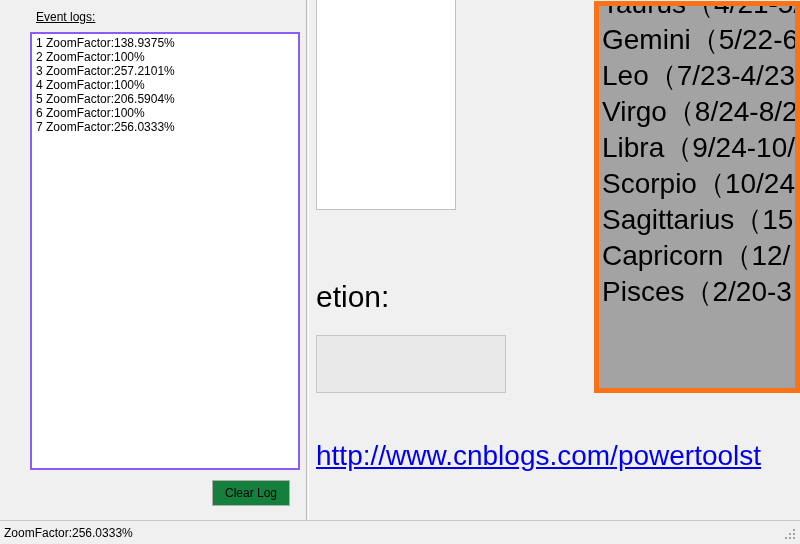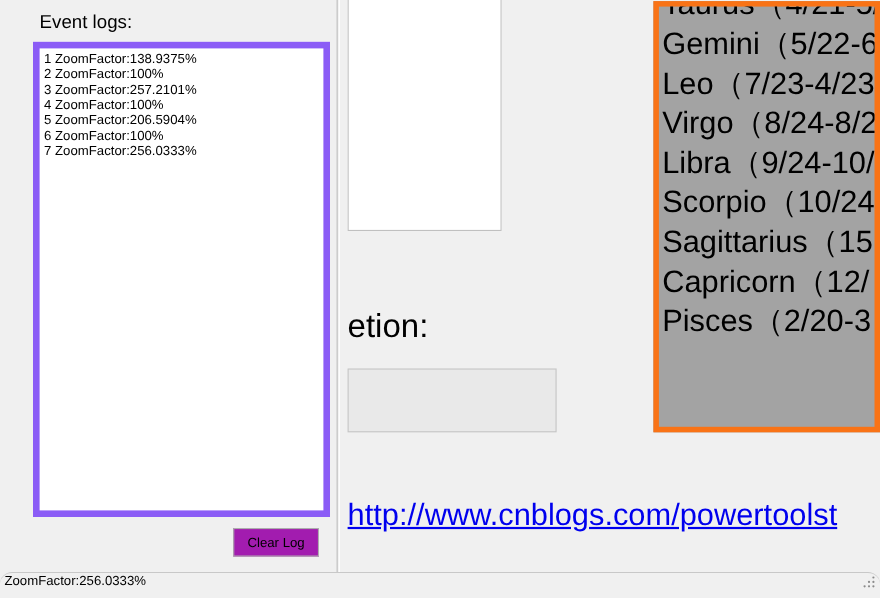--- a/index.html
+++ b/index.html
@@ -36,54 +36,55 @@
   }
   .right-panel {
     position: relative;
     flex: 1;
     height: 520px;
     overflow: hidden;
     background: #f0f0f0;
   }
   .evtlabel {
     margin: 2px 0 8px 22px;
-    font-size: 17px;
+    font-size: 12px;
+    text-decoration: underline;
   }
   .logbox {
     flex: 1;
     margin: 0 0 10px 16px;
     background: #fff;
-    border: 6px solid #8b5cf6;
+    border: 2px solid #8b5cf6;
     padding: 2px 4px;
     overflow: auto;
     font-size: 12px;
     line-height: 14px;
     white-space: pre;
   }
   .clearbtn-wrap {
     display: flex;
     justify-content: flex-end;
     padding: 0 10px 8px 0;
   }
   .clearbtn {
-    background: #a21caf;
+    background: #15803d;
     border: 1px solid #adadad;
     padding: 5px 12px;
     font-size: 12px;
     cursor: pointer;
   }
   .statusbar {
     width: 800px;
     height: 24px;
     border-top: 1px solid #c8c8c8;
     background: #f0f0f0;
     display: flex;
+    align-items: center;
     padding: 0 4px;
     font-size: 12px;
-    border-radius: 11px;
   }
   .statusbar .stattxt { flex: 1; }
   .grip {
     width: 14px; height: 14px;
     display: inline-block;
   }
   .grip svg { display: block; }
   
   .whitebox1 {
     position: absolute;
@@ -119,21 +120,21 @@
     white-space: nowrap;
   }
   .zodiacpane .row {
     padding-left: 3px;
   }
   .zodiacpane .row.first {
     margin-top: -20px;
   }
   .linkrow {
     position: absolute;
-    left: 7px; top: 452px;
+    left: 7px; top: 440px;
     font-size: 28px;
     color: #0000ee;
     text-decoration: underline;
     white-space: nowrap;
     cursor: pointer;
   }
 </style>
 </head>
 <body>
 

